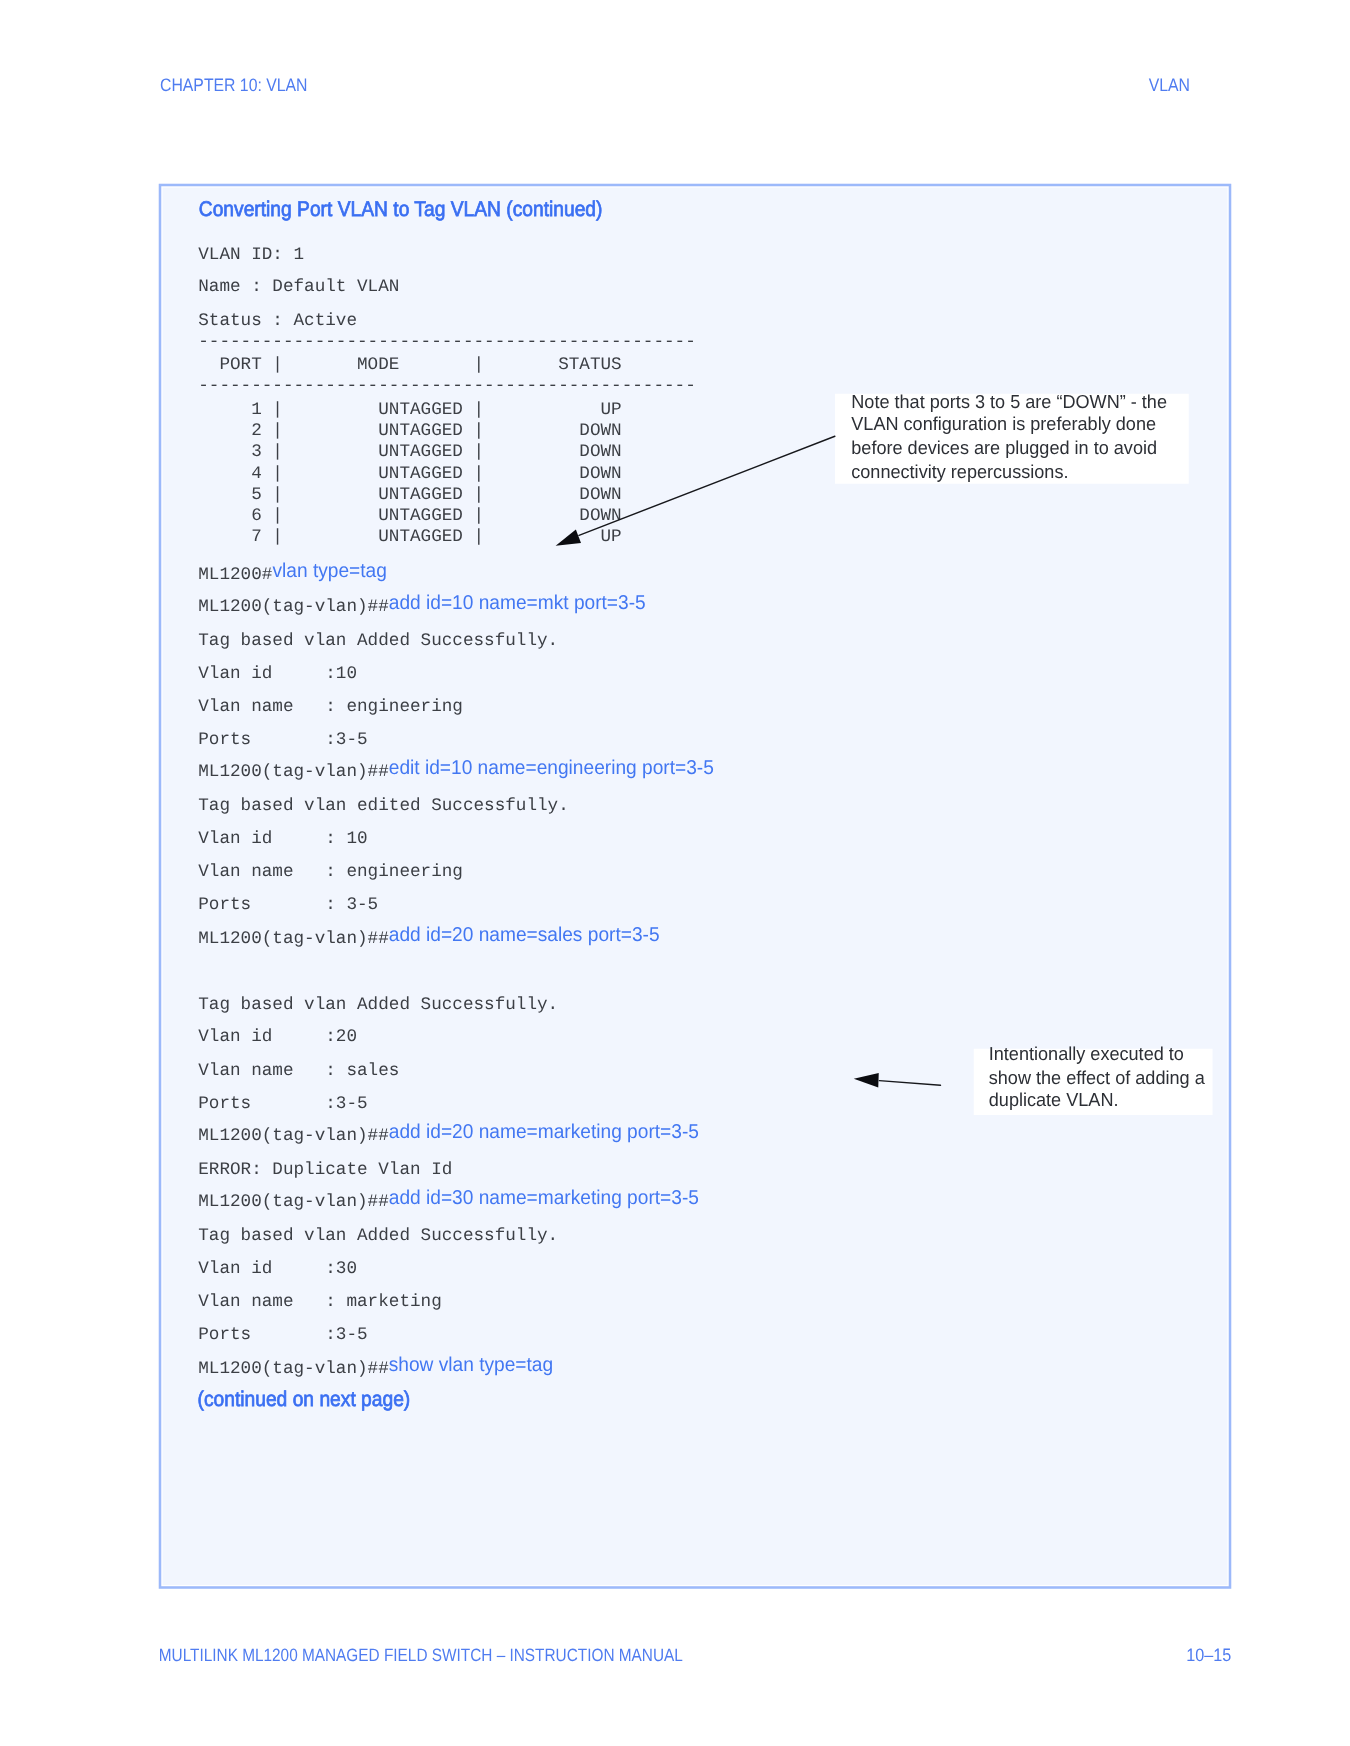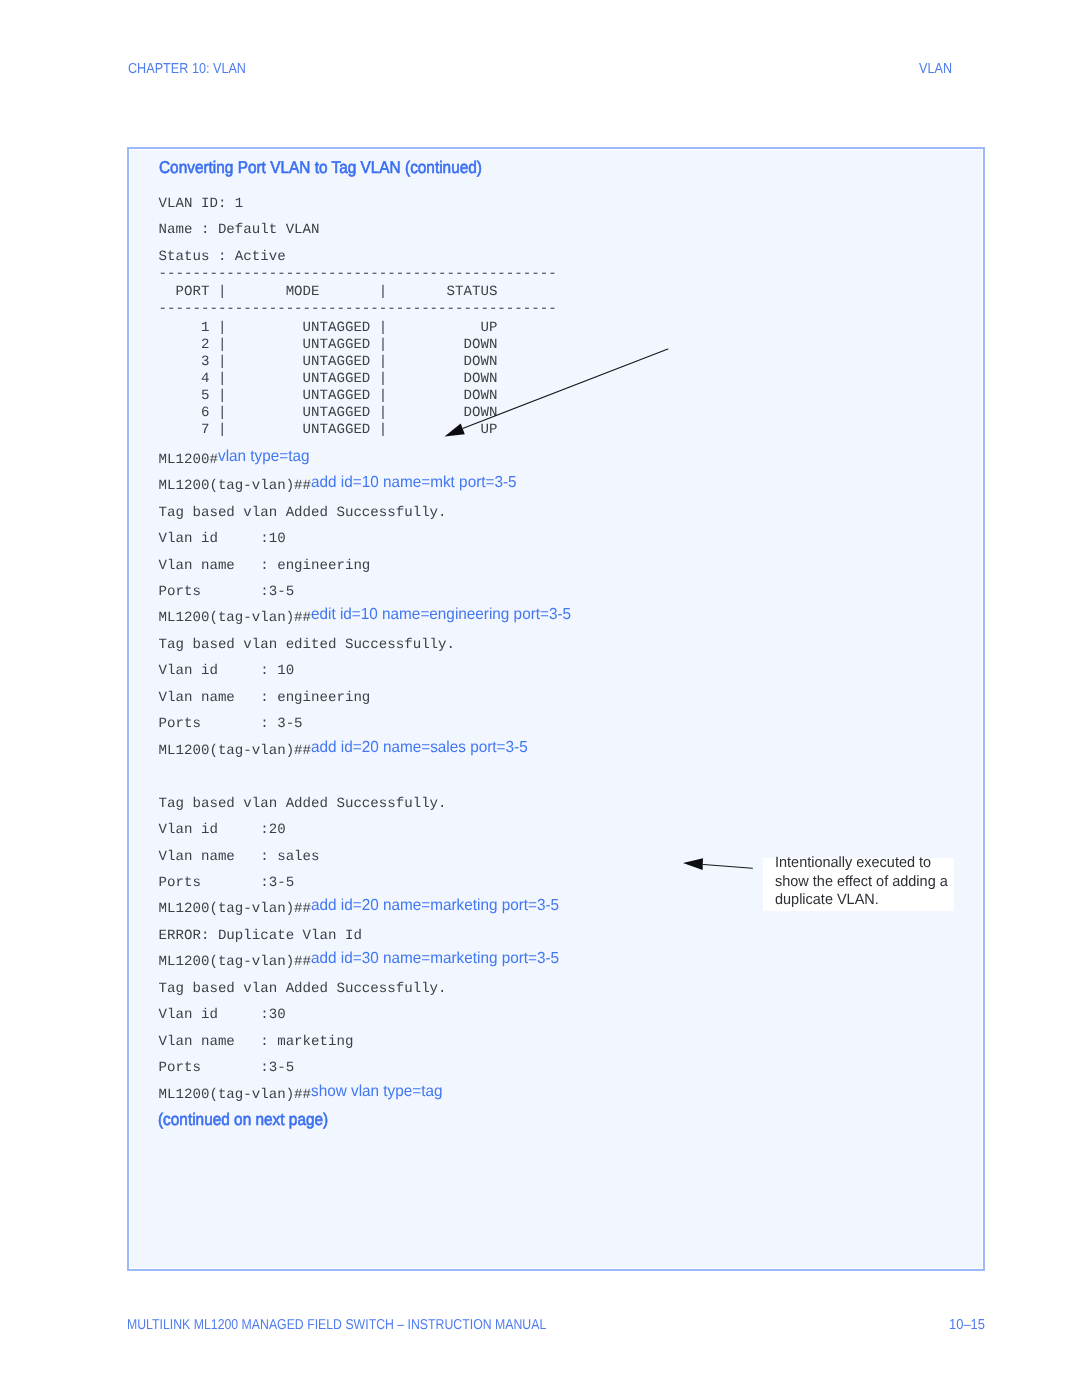--- a/index.html
+++ b/index.html
@@ -59,21 +59,21 @@
     font-size:15px; white-space:nowrap;
   }
   .cl-line {
     white-space:nowrap; display:block; height:18.7px;
     transform-origin:left top; transform:scaleX(0.965);
   }
   #callout-0 { left:668.3px; top:314.8px; width:283px; height:72px; }
   #callout-0 .cl-lines { position:absolute; left:12.7px; top:-2.0px; }
   
 
-  #callout-1 { left:763px; top:839.3px; width:190.5px; height:53px;margin-top:19px; }
+  #callout-1 { left:779px; top:839.3px; width:190.5px; height:53px; }
   #callout-1 .cl-lines { position:absolute; left:12.2px; top:-4.3px; }
 
   .arrow { position:absolute; overflow:visible; }
   #arrow-0 { left:444.4px; top:344.4px; }
   #arrow-1 { left:683.3px; top:855.0px; }
 
 </style>
 </head>
 <body>
 
@@ -121,20 +121,28 @@
   <div class="tline" style="top:952.30px"><span class="mono"><span class="cell">M</span><span class="cell">L</span><span class="cell">1</span><span class="cell">2</span><span class="cell">0</span><span class="cell">0</span><span class="cell">(</span><span class="cell">t</span><span class="cell">a</span><span class="cell">g</span><span class="cell">-</span><span class="cell">v</span><span class="cell">l</span><span class="cell">a</span><span class="cell">n</span><span class="cell">)</span><span class="cell">#</span><span class="cell">#</span></span><span class="cmd">add id=30 name=marketing port=3-5</span></div>
   <div class="tline" style="top:978.75px"><span class="mono"><span class="cell">T</span><span class="cell">a</span><span class="cell">g</span><span class="cell">&nbsp;</span><span class="cell">b</span><span class="cell">a</span><span class="cell">s</span><span class="cell">e</span><span class="cell">d</span><span class="cell">&nbsp;</span><span class="cell">v</span><span class="cell">l</span><span class="cell">a</span><span class="cell">n</span><span class="cell">&nbsp;</span><span class="cell">A</span><span class="cell">d</span><span class="cell">d</span><span class="cell">e</span><span class="cell">d</span><span class="cell">&nbsp;</span><span class="cell">S</span><span class="cell">u</span><span class="cell">c</span><span class="cell">c</span><span class="cell">e</span><span class="cell">s</span><span class="cell">s</span><span class="cell">f</span><span class="cell">u</span><span class="cell">l</span><span class="cell">l</span><span class="cell">y</span><span class="cell">.</span></span></div>
   <div class="tline" style="top:1005.20px"><span class="mono"><span class="cell">V</span><span class="cell">l</span><span class="cell">a</span><span class="cell">n</span><span class="cell">&nbsp;</span><span class="cell">i</span><span class="cell">d</span><span class="cell">&nbsp;</span><span class="cell">&nbsp;</span><span class="cell">&nbsp;</span><span class="cell">&nbsp;</span><span class="cell">&nbsp;</span><span class="cell">:</span><span class="cell">3</span><span class="cell">0</span></span></div>
   <div class="tline" style="top:1031.65px"><span class="mono"><span class="cell">V</span><span class="cell">l</span><span class="cell">a</span><span class="cell">n</span><span class="cell">&nbsp;</span><span class="cell">n</span><span class="cell">a</span><span class="cell">m</span><span class="cell">e</span><span class="cell">&nbsp;</span><span class="cell">&nbsp;</span><span class="cell">&nbsp;</span><span class="cell">:</span><span class="cell">&nbsp;</span><span class="cell">m</span><span class="cell">a</span><span class="cell">r</span><span class="cell">k</span><span class="cell">e</span><span class="cell">t</span><span class="cell">i</span><span class="cell">n</span><span class="cell">g</span></span></div>
   <div class="tline" style="top:1058.10px"><span class="mono"><span class="cell">P</span><span class="cell">o</span><span class="cell">r</span><span class="cell">t</span><span class="cell">s</span><span class="cell">&nbsp;</span><span class="cell">&nbsp;</span><span class="cell">&nbsp;</span><span class="cell">&nbsp;</span><span class="cell">&nbsp;</span><span class="cell">&nbsp;</span><span class="cell">&nbsp;</span><span class="cell">:</span><span class="cell">3</span><span class="cell">-</span><span class="cell">5</span></span></div>
   <div class="tline" style="top:1084.55px"><span class="mono"><span class="cell">M</span><span class="cell">L</span><span class="cell">1</span><span class="cell">2</span><span class="cell">0</span><span class="cell">0</span><span class="cell">(</span><span class="cell">t</span><span class="cell">a</span><span class="cell">g</span><span class="cell">-</span><span class="cell">v</span><span class="cell">l</span><span class="cell">a</span><span class="cell">n</span><span class="cell">)</span><span class="cell">#</span><span class="cell">#</span></span><span class="cmd">show vlan type=tag</span></div>
   </div>
 
   <div class="contd" style="top:1109.80px">(continued on next page)</div>
 
+  <div class="callout" id="callout-0">
+      <div class="cl-lines">
+        <div class="cl-line">Note that ports 3 to 5 are “DOWN” - the</div>
+        <div class="cl-line">VLAN configuration is preferably done</div>
+        <div class="cl-line">before devices are plugged in to avoid</div>
+        <div class="cl-line">connectivity repercussions.</div>
+      </div>
+    </div>
   <div class="callout" id="callout-1">
       <div class="cl-lines">
         <div class="cl-line">Intentionally executed to</div>
         <div class="cl-line">show the effect of adding a</div>
         <div class="cl-line">duplicate VLAN.</div>
       </div>
     </div>
 
   <svg class="arrow" id="arrow-0" width="240" height="100" viewBox="0 0 240 100">
     <path d="M223.9 5.0 L19.2 84.3" stroke="#17181c" stroke-width="1.15" fill="none" stroke-linecap="round"></path>

